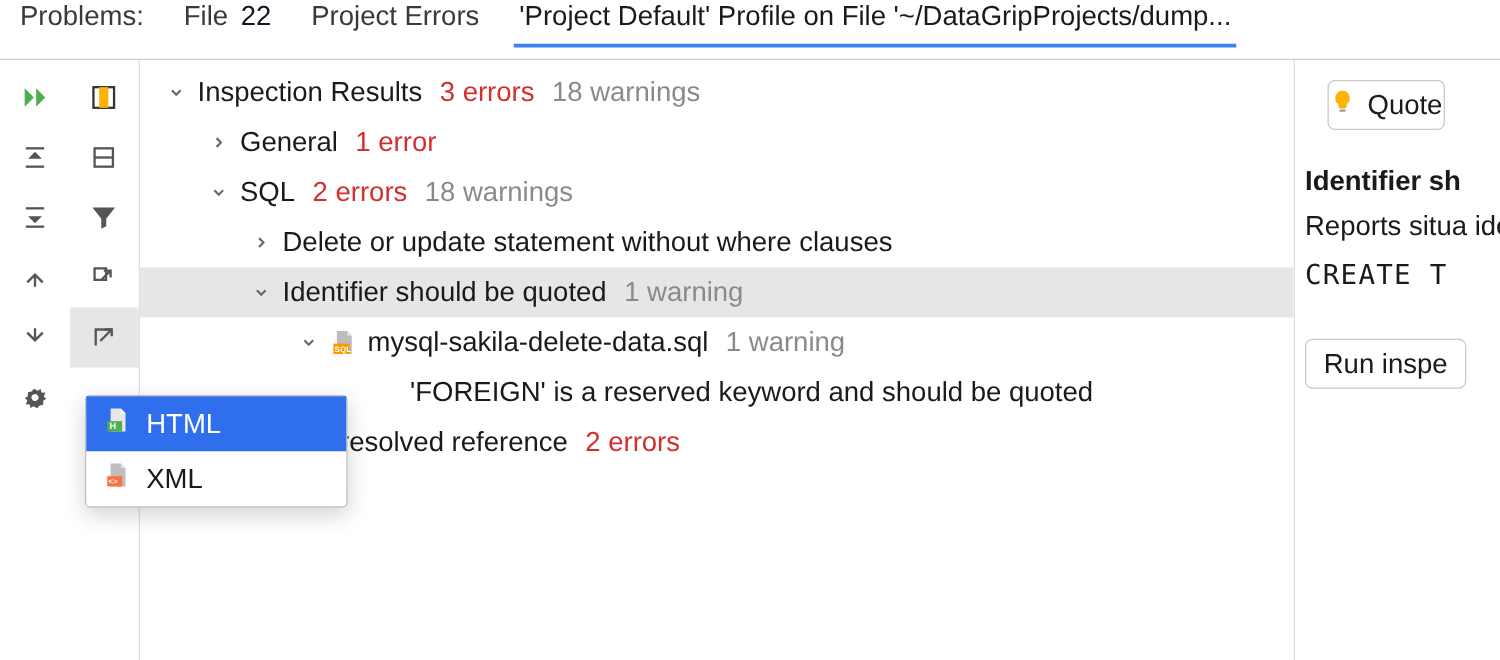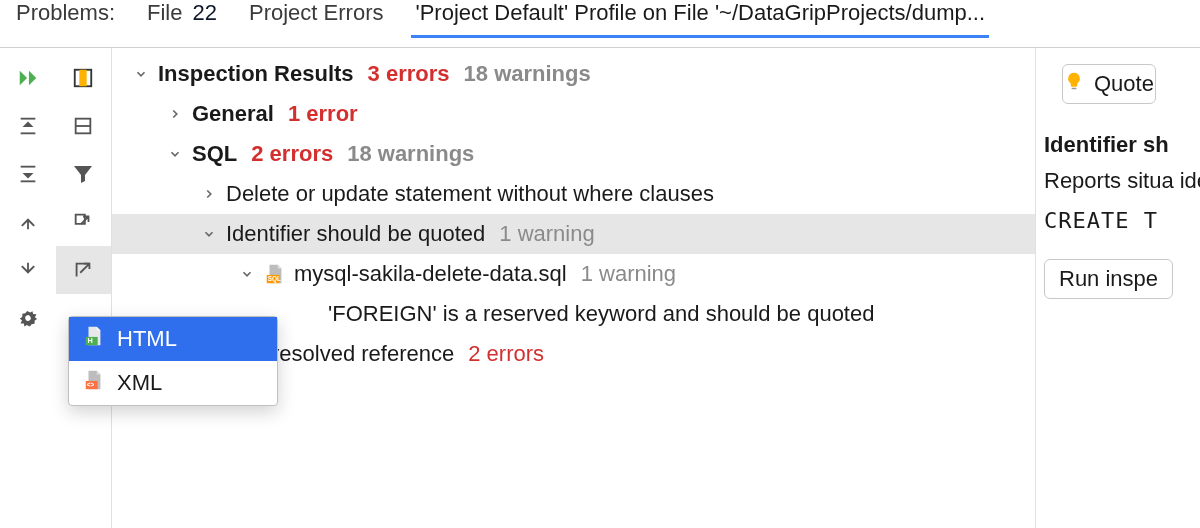--- a/index.html
+++ b/index.html
@@ -56,21 +56,21 @@
       padding-top: 6px;
       position: relative;
       overflow: hidden;
     }
     .tree-row {
       display: flex;
       align-items: center;
       height: 40px;
       white-space: nowrap;
     }
-    .tree-row.bold { font-weight: 700; }
+    .tree-row.bold { font-weight: 400; }
     .tree-row.selected { background: #e6e6e6; }
     .chevron { width: 34px; display: flex; justify-content: center; color: #6a6a6a; font-size: 18px; }
     .chevron svg { width: 14px; height: 14px; }
     .label { color: #1a1a1a; }
     .err { color: #d32f2f; margin-left: 14px; }
     .warn { color: #8a8a8a; margin-left: 14px; }
     .file-icon { margin-right: 8px; display: inline-flex; }
     .right-panel {
       width: 165px;
       border-left: 1px solid #e0e0e0;
@@ -91,21 +91,21 @@
     }
     .right-title { font-weight: 700; margin-top: 28px; font-size: 22px; }
     .right-text { margin-top: 8px; line-height: 1.35; }
     .right-example { margin-top: 26px; }
     .code { font-family: "SF Mono", Menlo, Consolas, monospace; margin-top: 12px; letter-spacing: 1px; }
     .run-btn {
       display: inline-flex;
       border: 1px solid #c8c8c8;
       border-radius: 6px;
       padding: 6px 14px;
-      margin-top: 26px;
+      margin-top: 38px;
       cursor: pointer;
       background: #fff;
     }
     
     .popup {
       position: absolute;
       left: 68px;
       top: 316px;
       width: 210px;
       background: #fff;

